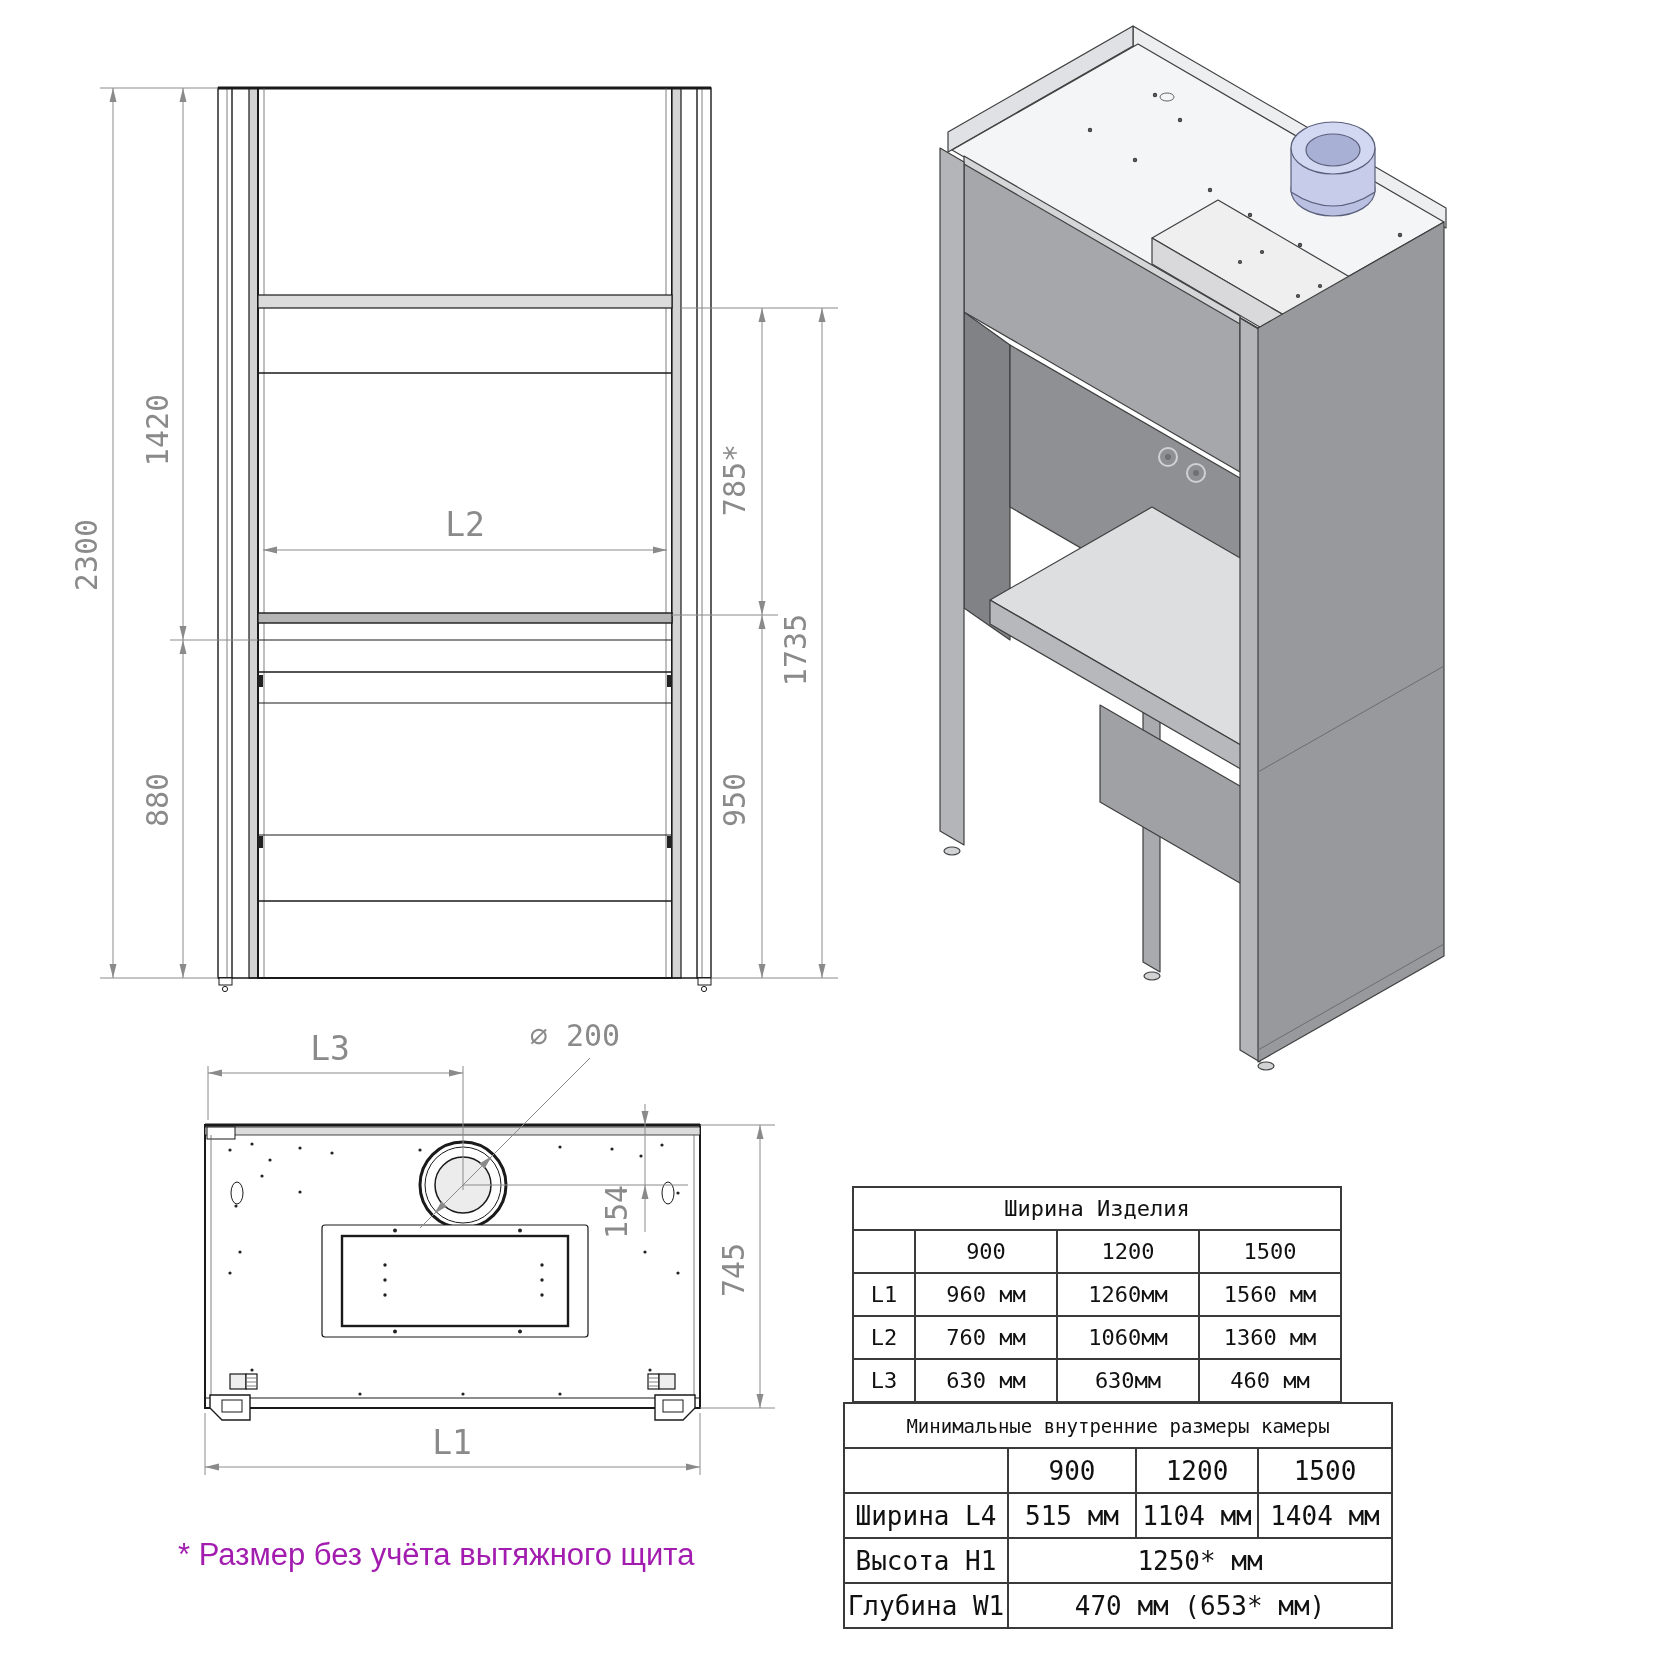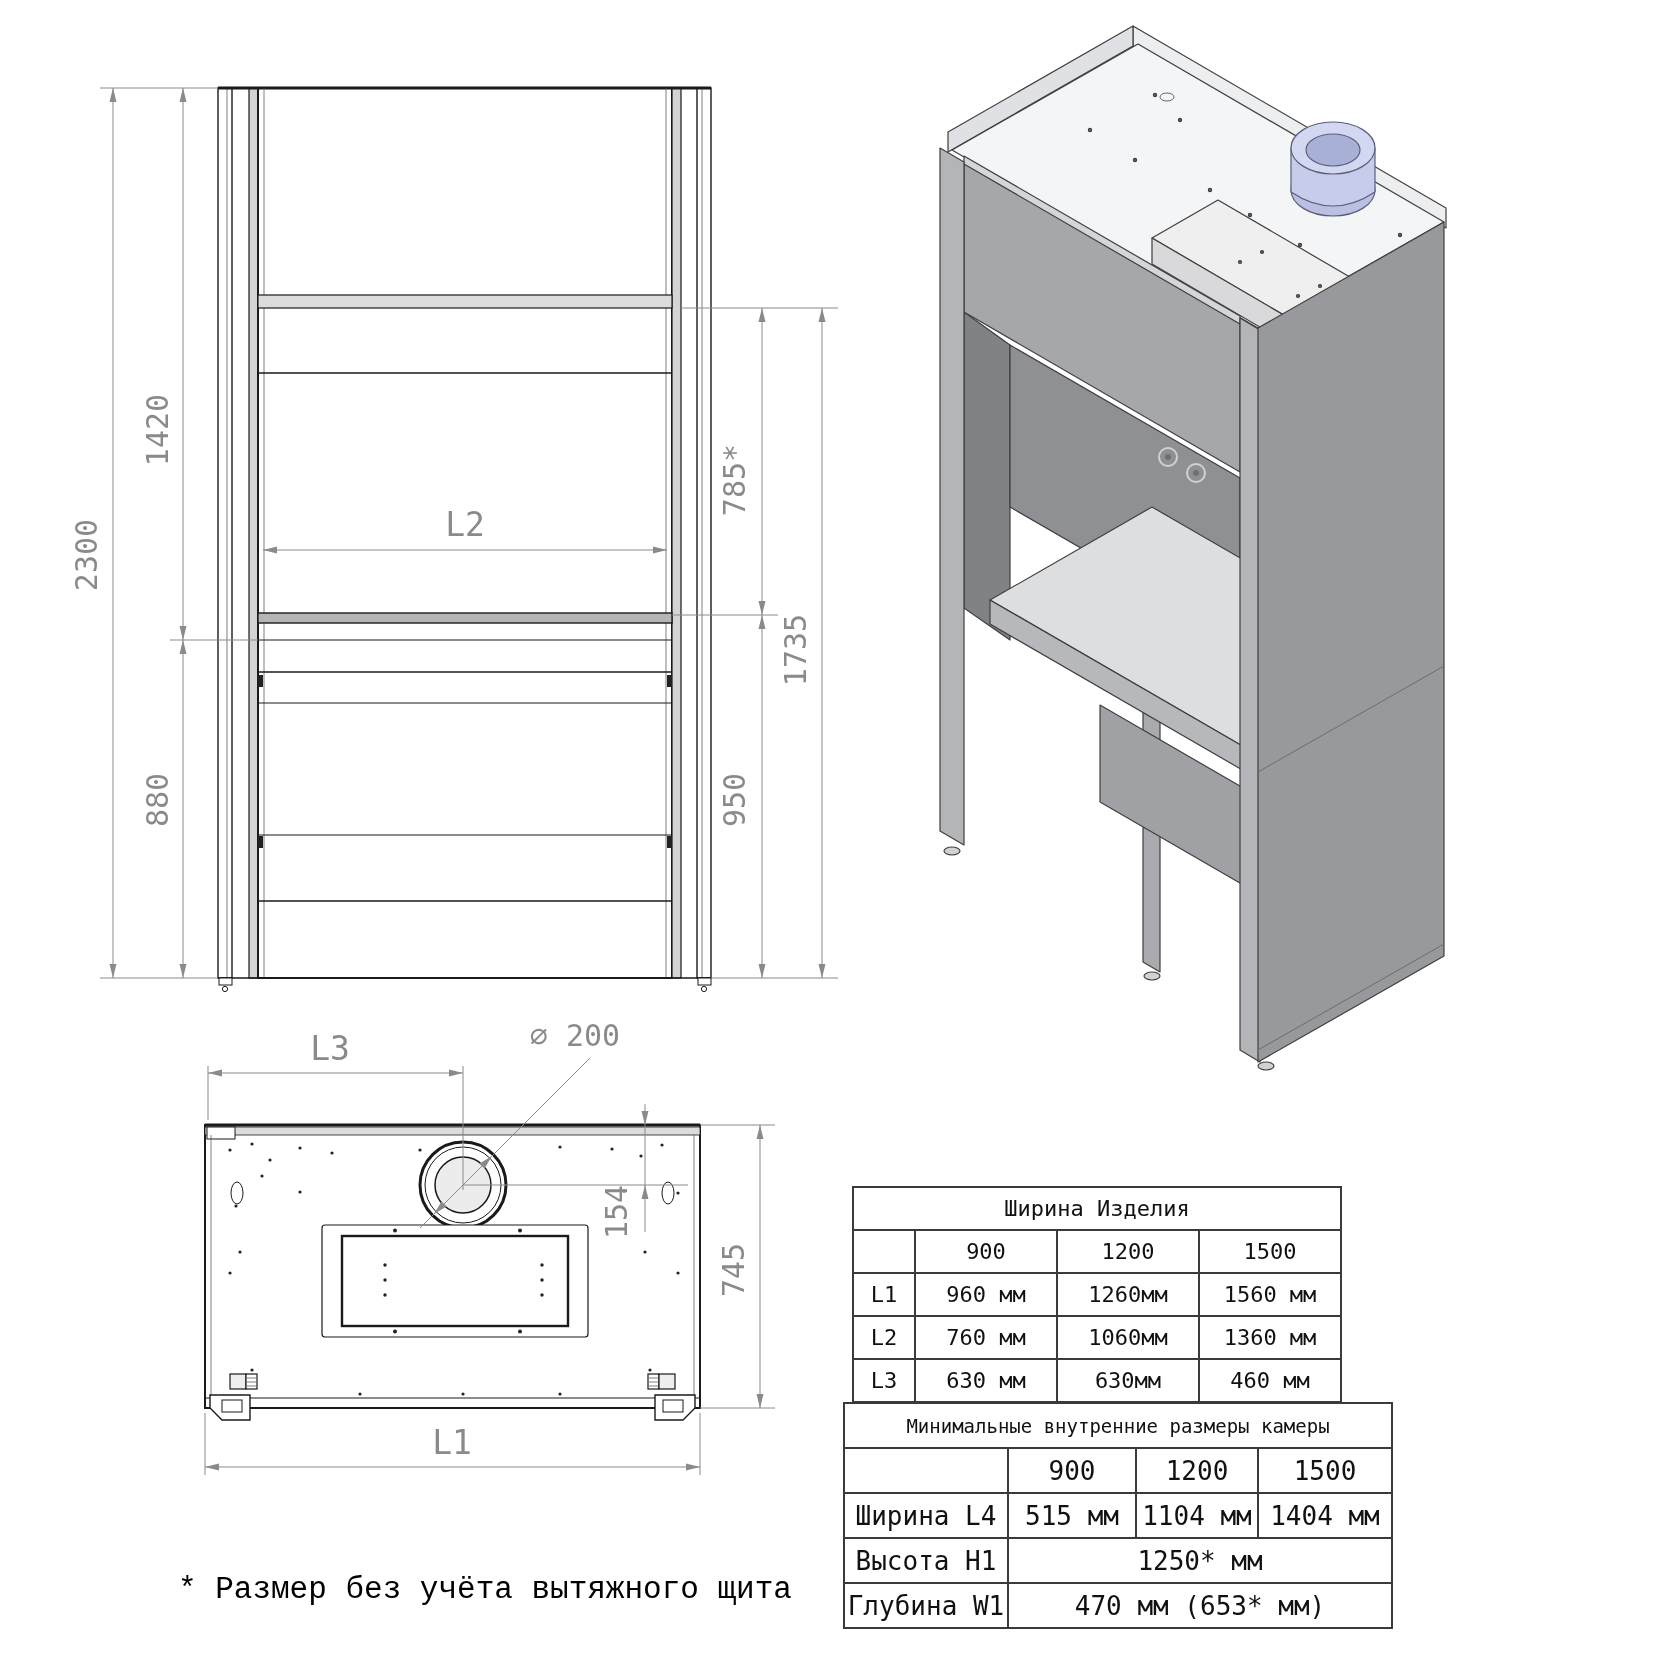--- a/index.html
+++ b/index.html
@@ -22,22 +22,22 @@
   .iso-stroke{stroke:#3f3f3f;stroke-width:1.2;stroke-linejoin:round;}
   table{border-collapse:collapse;position:absolute;table-layout:fixed;
         font-family:"DejaVu Sans Mono",monospace;color:#111;}
   td{border:2px solid #3a3a3a;text-align:center;vertical-align:middle;padding:0;
      overflow:hidden;white-space:nowrap;}
   #width-table{left:852px;top:1158px;width:488px;font-size:22px;margin-top:28px;}
   #width-table td{height:41px;}
   #inner-table{left:843px;top:1402px;width:548px;font-size:26px;}
   #inner-table td{height:43px;}
   #inner-table td.title{font-size:19px;}
-  #footnote{position:absolute;left:178px;top:1572px;font-size:31px;color:#000000;
-            font-family:Liberation Mono, monospace;}
+  #footnote{position:absolute;left:178px;top:1537px;font-size:31px;color:#a21caf;
+            font-family:Liberation Sans, sans-serif;}
 </style>
 </head>
 <body>
 
 <div id="canvas">
 
   <svg style="left:0;top:0" width="840" height="1010" viewBox="0 0 840 1010">
     <g>
 
       <rect x="218" y="88" width="14" height="890" class="outline" style="stroke-width:1.4"></rect>

